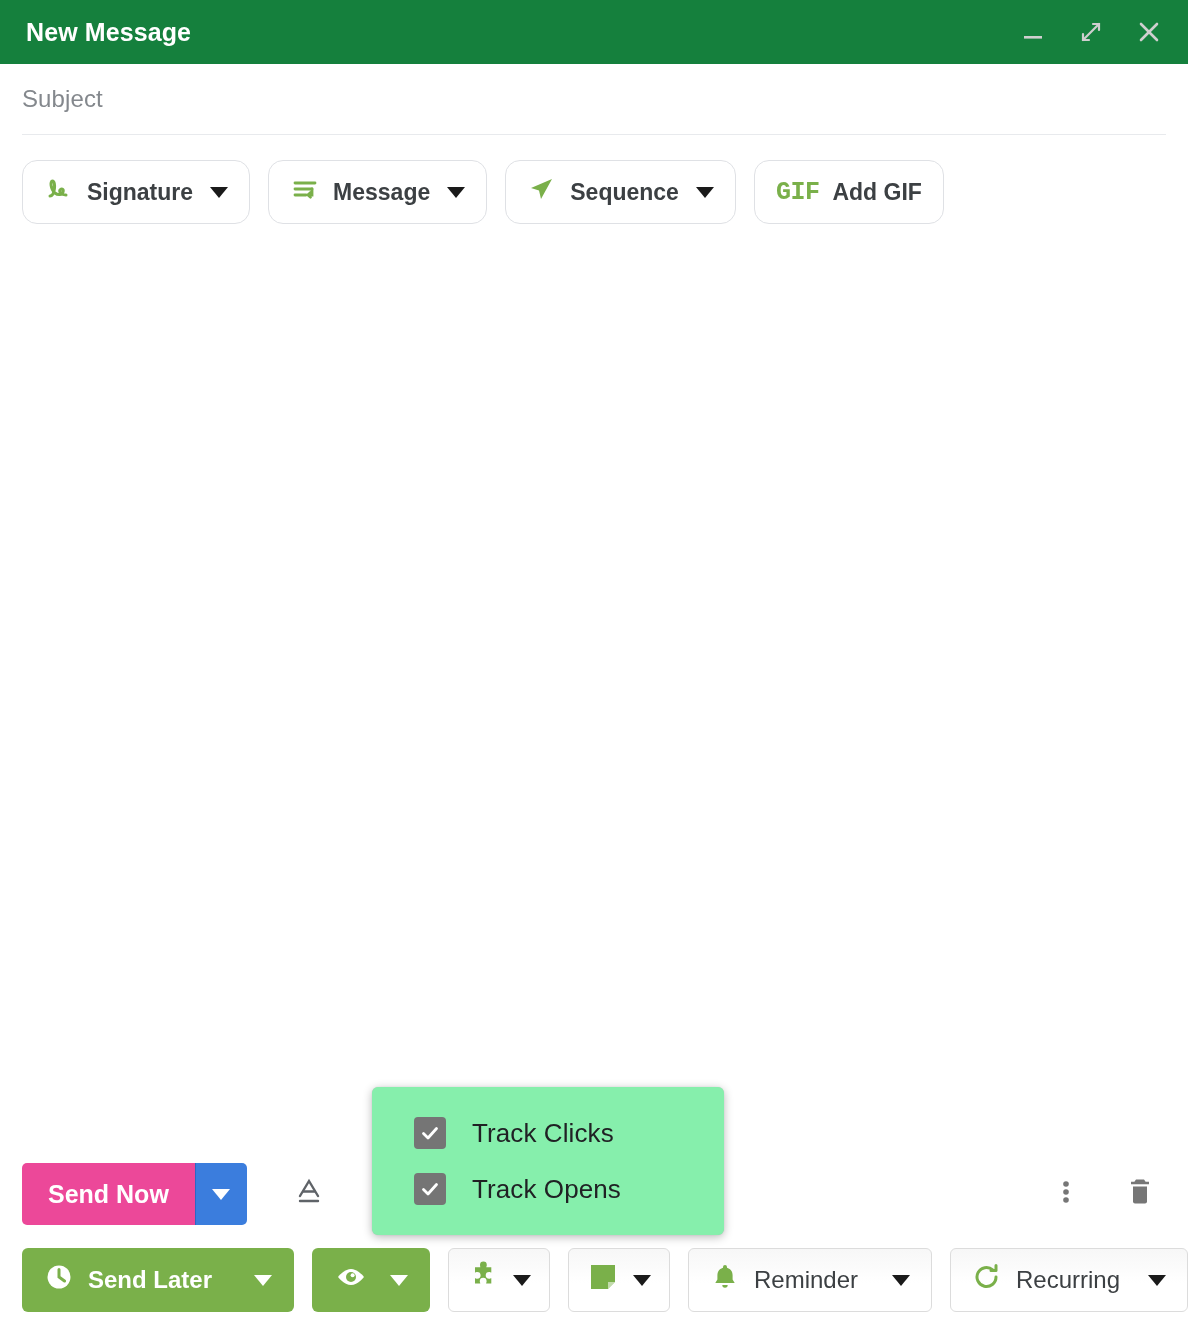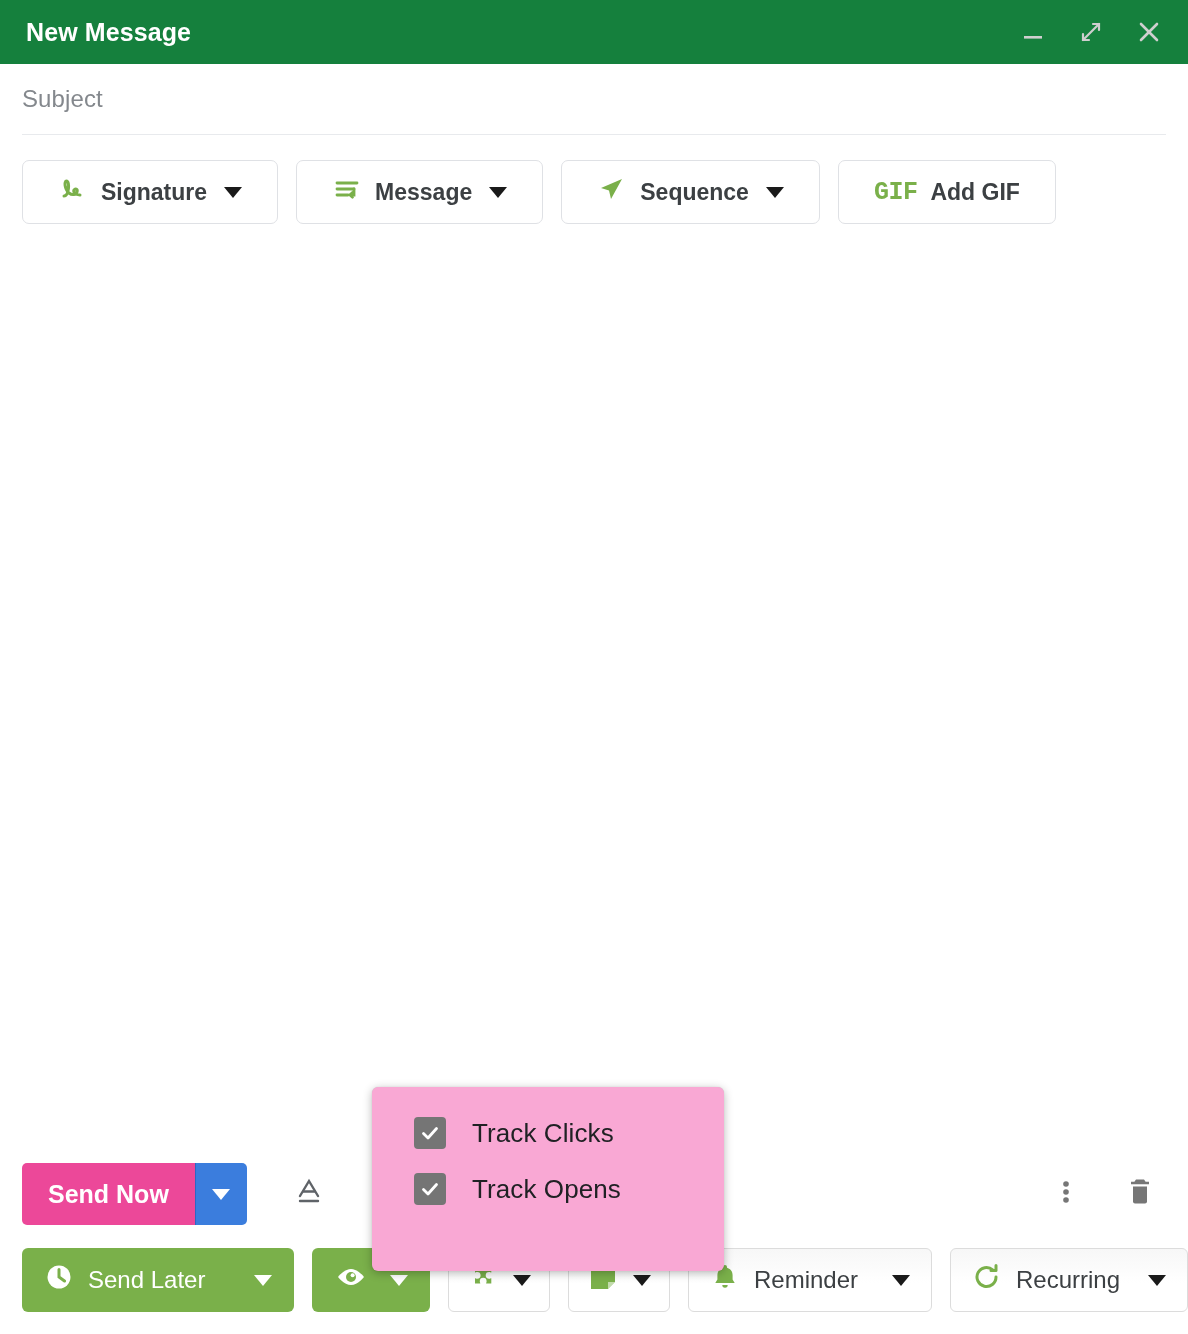--- a/index.html
+++ b/index.html
@@ -57,25 +57,25 @@
   
   .topbar {
     display: flex; align-items: center;
     gap: 18px;
     padding: 25px 0 0 22px;
     flex: 0 0 auto;
   }
   .pill {
     height: 64px;
     border: 1px solid #dfe1e5;
-    border-radius: 7px;
+    border-radius: 15px;
     background: #ffffff;
     display: flex; align-items: center;
     gap: 13px;
-    padding: 0 35px;
+    padding: 0 21px;
     cursor: pointer;
     color: #3c4043;
     font-size: 23px;
     font-weight: bold;
     white-space: nowrap;
   }
   .pill .caret { margin-left: 4px; }
 
   .gif-text {
     color: #7ab04a;
@@ -95,22 +95,22 @@
   }
   .caret-white { border-top-color: #ffffff; }
 
   
   .body-area { flex: 1 1 auto; background: #ffffff; }
 
   
   .popup {
     position: absolute;
     left: 372px; top: 1087px;
-    width: 352px; height: 184px;
-    background: #f9a8d4;
+    width: 352px; height: 148px;
+    background: #86efac;
     border-radius: 6px;
     box-shadow: 0 2px 10px rgba(0,0,0,0.28), 0 0 1px rgba(0,0,0,0.18);
     padding: 18px 0;
     z-index: 20;
   }
   .popup-item {
     height: 56px;
     display: flex; align-items: center;
     gap: 26px;
     padding: 0 0 0 42px;
@@ -176,21 +176,21 @@
     background: #7ab04a;
     color: #ffffff;
     border: none;
     border-radius: 6px;
     height: 64px;
     display: flex; align-items: center;
     gap: 14px;
     padding: 0 22px;
     cursor: pointer;
     font-size: 24px;
-    font-weight: normal;
+    font-weight: bold;
     white-space: nowrap;
   }
   .tool-pill {
     height: 64px;
     border: 1px solid #dcdcdc;
     border-radius: 6px;
     background: linear-gradient(180deg, #f7f7f7 0%, #ffffff 55%);
     display: flex; align-items: center;
     gap: 14px;
     padding: 0 21px;

